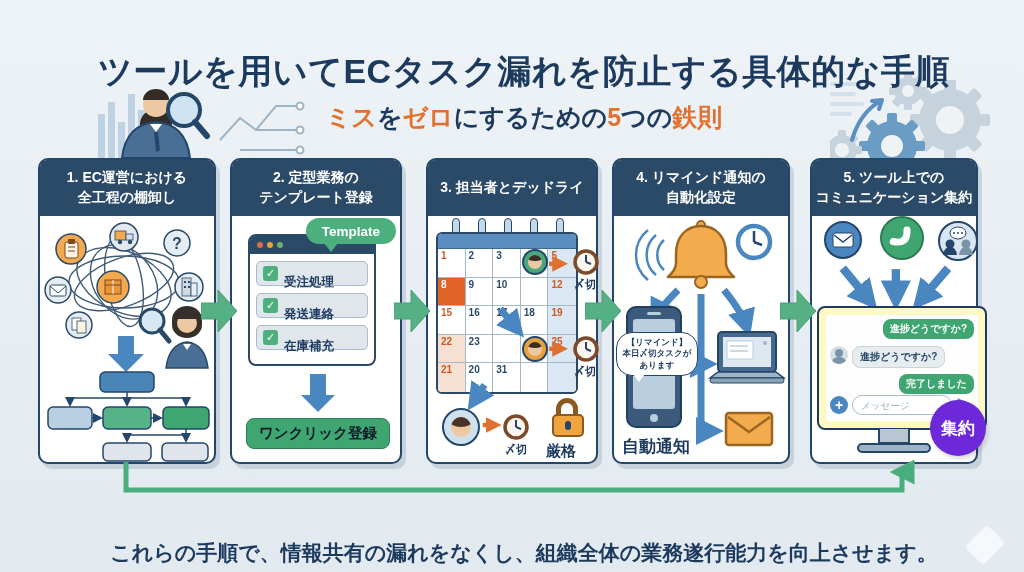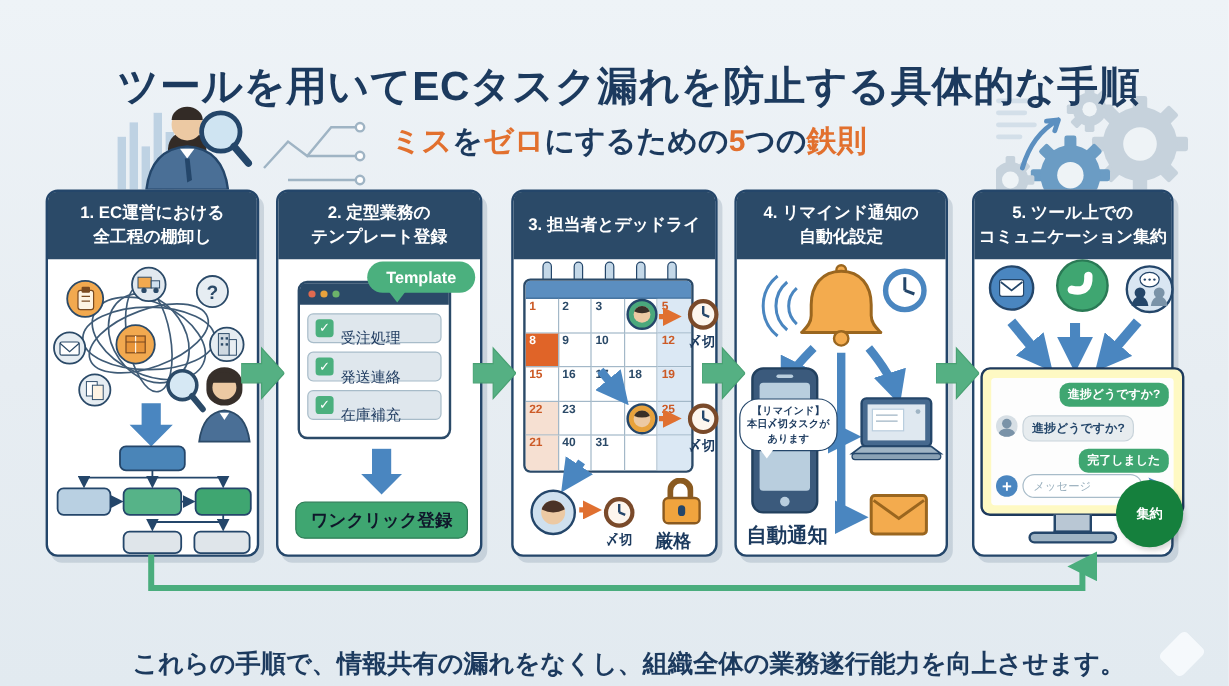--- a/index.html
+++ b/index.html
@@ -35,21 +35,21 @@
   .browser{position:absolute;left:16px;top:18px;width:128px;height:132px;background:#fff;
     border:2px solid #2b4a68;border-radius:8px;box-sizing:border-box;}
   .browser-bar{height:18px;background:#2b4a68;border-radius:5px 5px 0 0;display:flex;
     align-items:center;gap:4px;padding-left:7px;}
   .dot{width:6px;height:6px;border-radius:50%;}
   .dot1{background:#e06a50;} .dot2{background:#e8a23c;} .dot3{background:#6cb36a;}
   .check-row{margin:7px 6px;height:25px;background:#dfe7ed;border:1px solid #a8bcc9;
     border-radius:5px;display:flex;align-items:center;gap:6px;padding-left:6px;box-sizing:border-box;}
   .checkbox{width:15px;height:15px;background:#4bb07e;border-radius:3px;color:#fff;
     font-size:11px;font-weight:bold;display:flex;align-items:center;justify-content:center;}
-  .check-label{font-size:12.5px;font-weight:400;color:#1e3a5f;margin-top:17px;}
+  .check-label{font-size:12.5px;font-weight:700;color:#1e3a5f;margin-top:17px;}
   .template-bubble{position:absolute;left:74px;top:2px;width:90px;height:26px;background:#4bb07e;
     border-radius:13px;color:#fff;font-size:13.5px;font-weight:800;display:flex;align-items:center;
     justify-content:center;z-index:2;}
   .template-bubble::after{content:"";position:absolute;left:18px;bottom:-8px;border-left:7px solid transparent;
     border-right:7px solid transparent;border-top:9px solid #4bb07e;}
   .down-arrow{position:absolute;width:34px;height:38px;}
   .down-arrow .shaft{position:absolute;left:9px;top:0;width:16px;height:21px;background:#4a86c0;}
   .down-arrow .head{position:absolute;left:0;top:21px;border-left:17px solid transparent;
     border-right:17px solid transparent;border-top:17px solid #4a86c0;}
   .register-btn{position:absolute;left:14px;top:202px;width:144px;height:31px;background:#3fa671;
@@ -125,21 +125,21 @@
   .plus-btn{width:18px;height:18px;border-radius:50%;background:#4a86c0;color:#fff;font-size:14px;
     font-weight:bold;display:flex;align-items:center;justify-content:center;flex:0 0 auto;}
   .msg-input{flex:1;height:20px;border:1.5px solid #a8bcc9;border-radius:10px;font-size:9.5px;
     padding:0 8px;box-sizing:border-box;font-family:inherit;color:#333;background:#fff;min-width:0;}
   .msg-input::placeholder{color:#9ab0be;}
   .stand-neck{position:absolute;left:50%;top:213px;transform:translateX(-50%);width:32px;height:15px;
     background:#b9c7d4;border:2px solid #24466a;border-top:none;box-sizing:border-box;}
   .stand-base{position:absolute;left:50%;top:227px;transform:translateX(-50%);width:74px;height:10px;
     background:#9fb4c4;border:2px solid #24466a;border-radius:5px;box-sizing:border-box;}
   .badge{position:absolute;left:118px;top:184px;width:56px;height:56px;border-radius:50%;
-    background:#15803d;color:#fff;font-size:11px;font-weight:900;display:flex;align-items:center;
+    background:#6d28d9;color:#fff;font-size:17px;font-weight:900;display:flex;align-items:center;
     justify-content:center;z-index:4;box-shadow:2px 3px 4px rgba(0,0,0,.15);}
   .ovl{position:absolute;left:0;top:0;width:100%;height:100%;pointer-events:none;}
 </style>
 </head>
 <body>
 
 <div class="stage">
 
   <svg class="deco" style="left:80px;top:74px;" width="240" height="84" viewBox="0 0 240 84">
     <g fill="#b3cbdf" opacity="0.8">
@@ -399,21 +399,21 @@
             <div class="cal-cell">16</div>
             <div class="cal-cell">17</div>
             <div class="cal-cell">18</div>
             <div class="cal-cell end">19</div>
             <div class="cal-cell sun tint">22</div>
             <div class="cal-cell">23</div>
             <div class="cal-cell"></div>
             <div class="cal-cell"></div>
             <div class="cal-cell end">25</div>
             <div class="cal-cell sun tint">21</div>
-            <div class="cal-cell">40</div>
+            <div class="cal-cell">20</div>
             <div class="cal-cell">31</div>
             <div class="cal-cell"></div>
             <div class="cal-cell end"></div>
           </div>
       </div>
       <div class="mini-avatar av-green">
           <span class="face"></span>
         </div>
       <div class="mini-avatar av-orange">
           <span class="face"></span>

